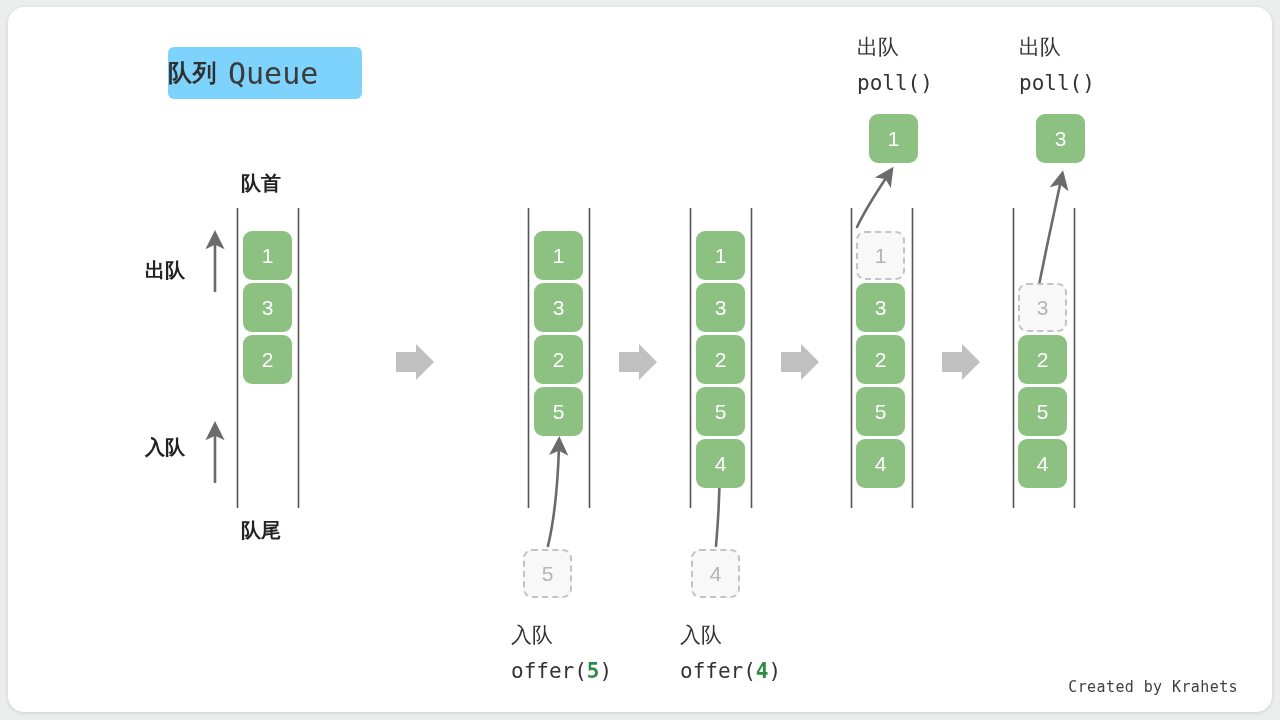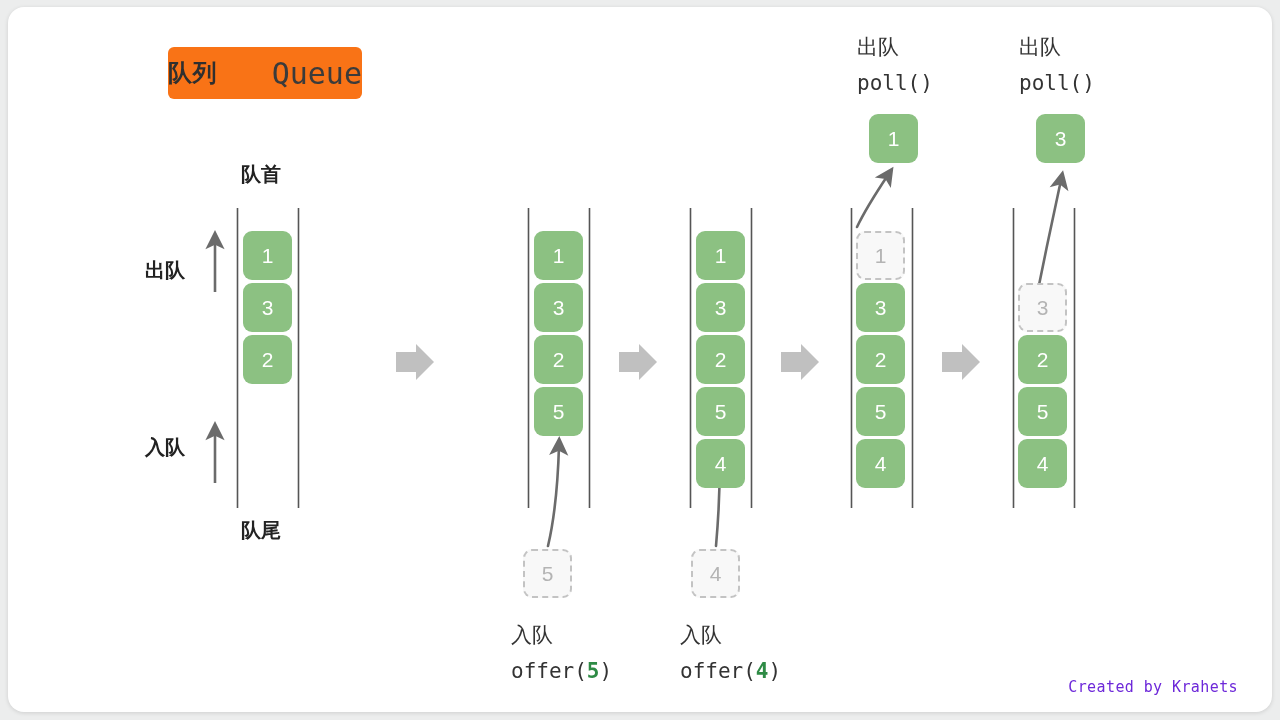--- a/index.html
+++ b/index.html
@@ -31,25 +31,25 @@
     top: 0;
     width: 1280px;
     height: 720px;
   }
   .abs { position: absolute; }
 
   
   #title-badge {
     left: 168px; top: 47px;
     width: 194px; height: 52px;
-    background: #f97316;
+    background: #7dd3fc;
     border-radius: 6px;
     display: flex;
     align-items: center;
-    justify-content: space-between;
+    justify-content: flex-start;
   }
   #title-badge .cn {
     font-size: 24px;
     font-weight: bold;
     color: #2f2f2f;
     letter-spacing: 0.5px;
   }
   #title-badge .en {
     font-family: "DejaVu Sans Mono", "Liberation Mono", monospace;
     font-size: 30px;
@@ -96,21 +96,21 @@
     background: #f8f8f8;
     border: 2px dashed #c3c3c3;
     color: #b4b4b4;
   }
 
   
   #credit {
     right: 42px; bottom: 24px;
     font-family: "DejaVu Sans Mono", "Liberation Mono", monospace;
     font-size: 15px;
-    color: #6d28d9;
+    color: #404040;
     letter-spacing: 0.4px;
   }
 </style>
 </head>
 <body>
 
 <div id="page">
   <div id="card" class="abs"></div>
 
   <svg class="layer" viewBox="0 0 1280 720">
@@ -155,21 +155,21 @@
       <path d="M857,227 C866,208 878,190 888,175" marker-end="url(#ah)"></path>
       <path d="M1039,285 C1046,250 1055,208 1061,180" marker-end="url(#ah)"></path>
     </g>
   </svg>
 
   <div id="title-badge" class="abs">
     <span class="cn">队列</span>
     <span class="en">Queue</span>
   </div>
 
-  <div class="abs label-cn" style="left:241px; top:161px;">队首</div>
+  <div class="abs label-cn" style="left:241px; top:170px;">队首</div>
   <div class="abs label-cn" style="left:241px; top:517px;">队尾</div>
   <div class="abs label-cn" style="left:145px; top:257px;">出队</div>
   <div class="abs label-cn" style="left:145px; top:434px;">入队</div>
 
   <div class="abs cell filled" style="left:243px; top:231px;">1</div>
   <div class="abs cell filled" style="left:243px; top:283px;">3</div>
   <div class="abs cell filled" style="left:243px; top:335px;">2</div>
 
   <div class="abs cell filled" style="left:534px; top:231px;">1</div>
   <div class="abs cell filled" style="left:534px; top:283px;">3</div>

